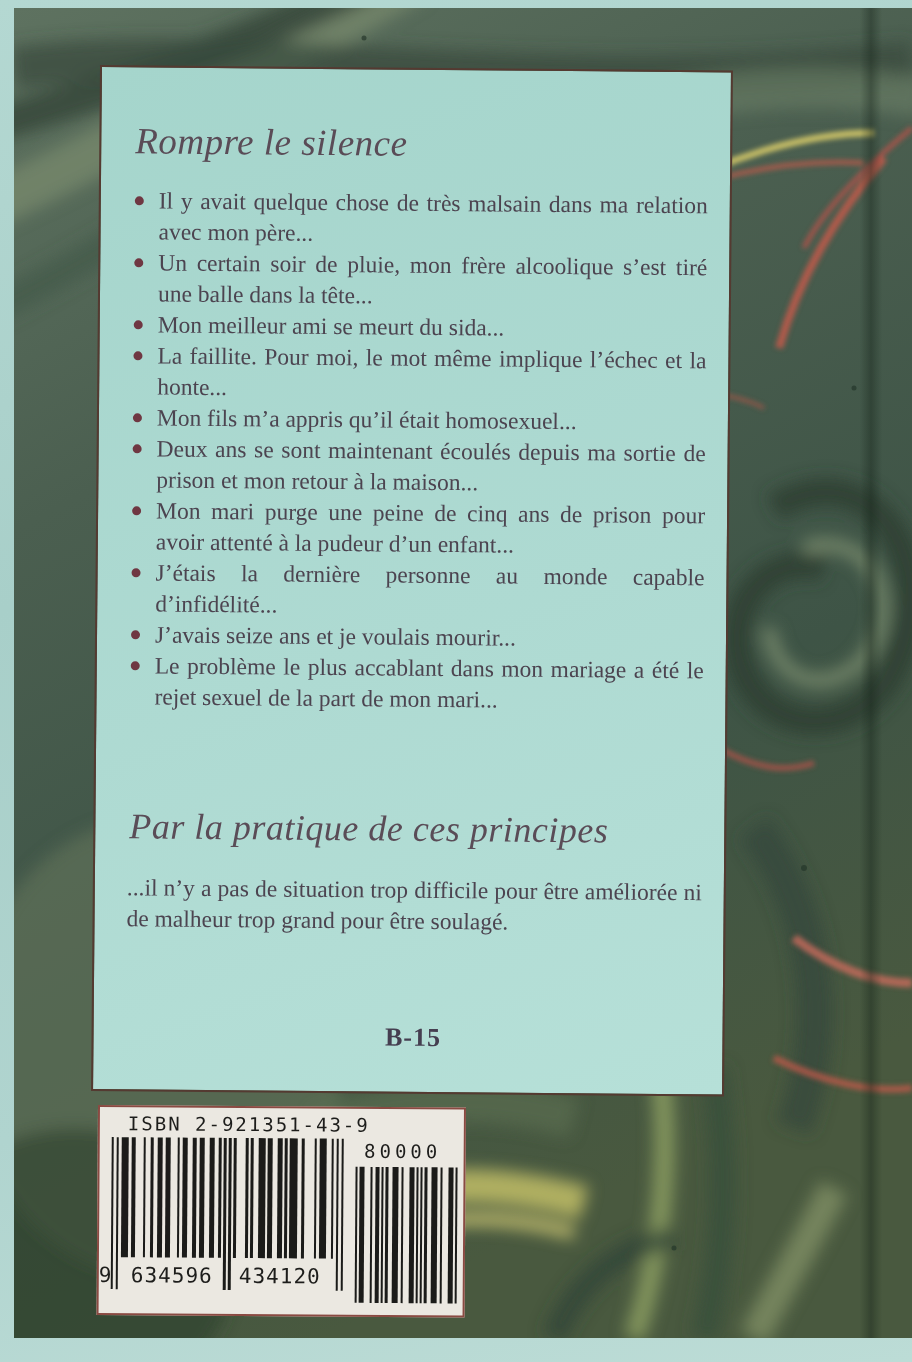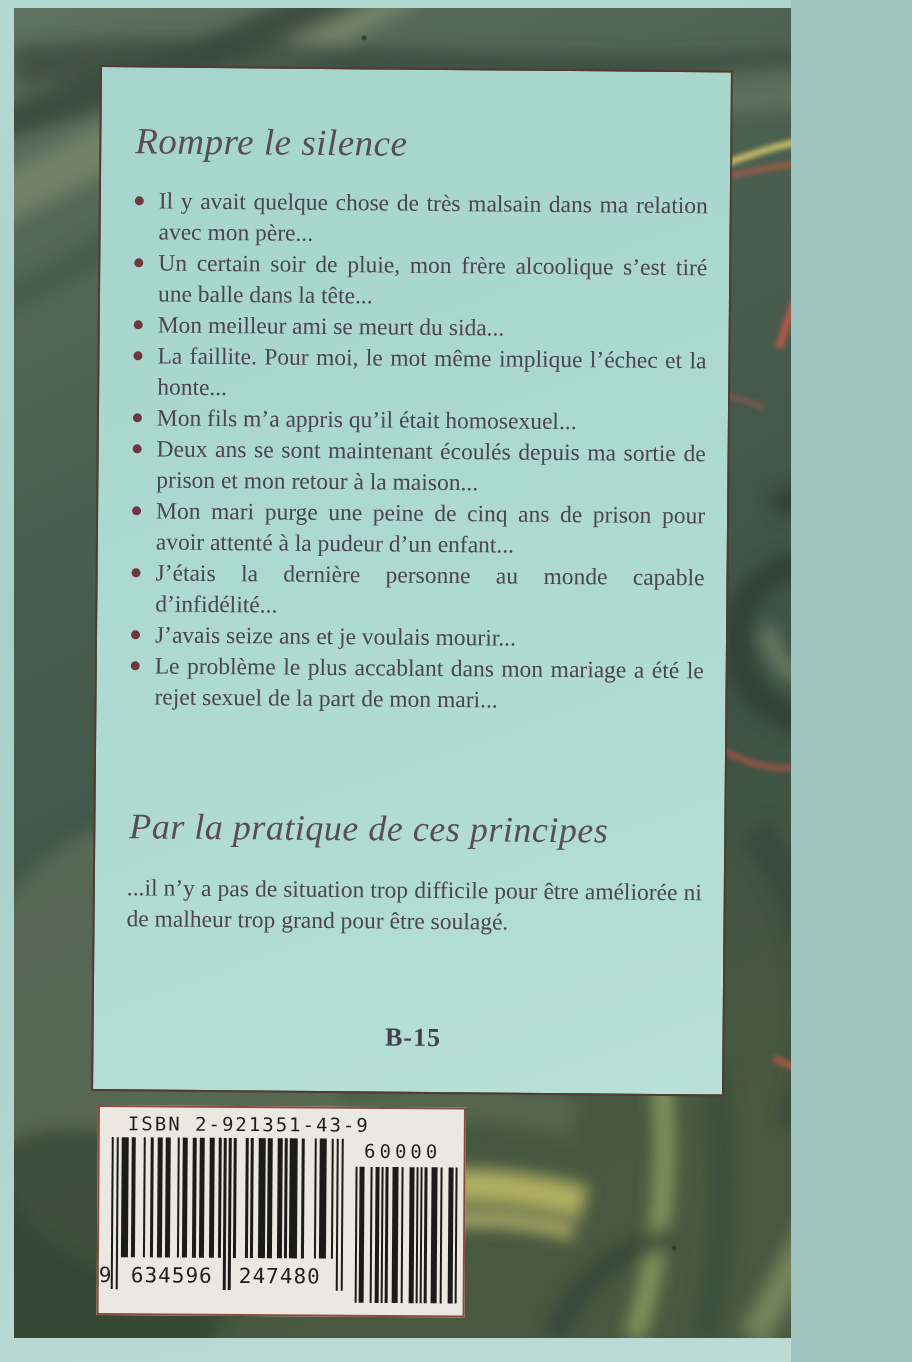--- a/index.html
+++ b/index.html
@@ -1,17 +1,17 @@
 <!DOCTYPE html>
 <html><head>
 <meta charset="utf-8">
 <style>
   html,body{margin:0;padding:0;background:#9fc4bf;}
   .stage{
-    position:relative;width:791px;height:1362px;overflow:hidden;
+    position:relative;width:912px;height:1362px;overflow:hidden;
     background:linear-gradient(170deg,#b4d8d2 0%,#a8cfc9 40%,#b0d4cf 75%,#bcdcd6 100%);
     font-family:"Liberation Serif", serif;
   }
   
   .book{
     position:absolute;left:14px;top:8px;width:898px;height:1330px;overflow:hidden;
     background:#4d604c;
     box-shadow:inset 3px 3px 0 rgba(25,36,28,.9), inset -1px -3px 0 rgba(25,36,28,.75), inset 0 0 60px rgba(10,20,12,.28);
   }
   .marble{position:absolute;left:0;top:0;width:100%;height:100%;display:block;}
@@ -181,21 +181,21 @@
           </li>
         </ul>
 
       <h2>Par la pratique de ces principes</h2>
       <p class="closing">...il n’y a pas de situation trop difficile pour être améliorée ni de malheur trop grand pour être soulagé.</p>
       <div class="code">B-15</div>
     </div>
 
     <div class="label">
       <div class="isbn">ISBN 2-921351-43-9</div>
-      <div class="price">60000</div>
+      <div class="price">80000</div>
       <div class="ean13">
           <div class="bar tall" style="left: 0%; width: 1.05263%;"></div>
           <div class="bar tall" style="left: 2.10526%; width: 1.05263%;"></div>
           <div class="bar" style="left: 4.21053%; width: 3.15789%;"></div>
           <div class="bar" style="left: 8.42105%; width: 2.10526%;"></div>
           <div class="bar" style="left: 13.6842%; width: 1.05263%;"></div>
           <div class="bar" style="left: 16.8421%; width: 1.05263%;"></div>
           <div class="bar" style="left: 20%; width: 2.10526%;"></div>
           <div class="bar" style="left: 23.1579%; width: 2.10526%;"></div>
           <div class="bar" style="left: 28.4211%; width: 1.05263%;"></div>
@@ -217,21 +217,21 @@
           <div class="bar" style="left: 82.1053%; width: 1.05263%;"></div>
           <div class="bar" style="left: 87.3684%; width: 1.05263%;"></div>
           <div class="bar" style="left: 89.4737%; width: 3.15789%;"></div>
           <div class="bar" style="left: 94.7368%; width: 1.05263%;"></div>
           <div class="bar tall" style="left: 96.8421%; width: 1.05263%;"></div>
           <div class="bar tall" style="left: 98.9474%; width: 1.05263%;"></div>
         </div>
       <div class="ean13-digits">
         <span class="d0">9</span>
         <span class="d1">634596</span>
-        <span class="d2">247480</span>
+        <span class="d2">434120</span>
       </div>
       <div class="ean5">
           <div class="bar" style="left: 0%; width: 2.12766%;"></div>
           <div class="bar" style="left: 4.25532%; width: 4.25532%;"></div>
           <div class="bar" style="left: 14.8936%; width: 2.12766%;"></div>
           <div class="bar" style="left: 19.1489%; width: 4.25532%;"></div>
           <div class="bar" style="left: 25.5319%; width: 2.12766%;"></div>
           <div class="bar" style="left: 29.7872%; width: 2.12766%;"></div>
           <div class="bar" style="left: 36.1702%; width: 6.38298%;"></div>
           <div class="bar" style="left: 44.6809%; width: 2.12766%;"></div>

